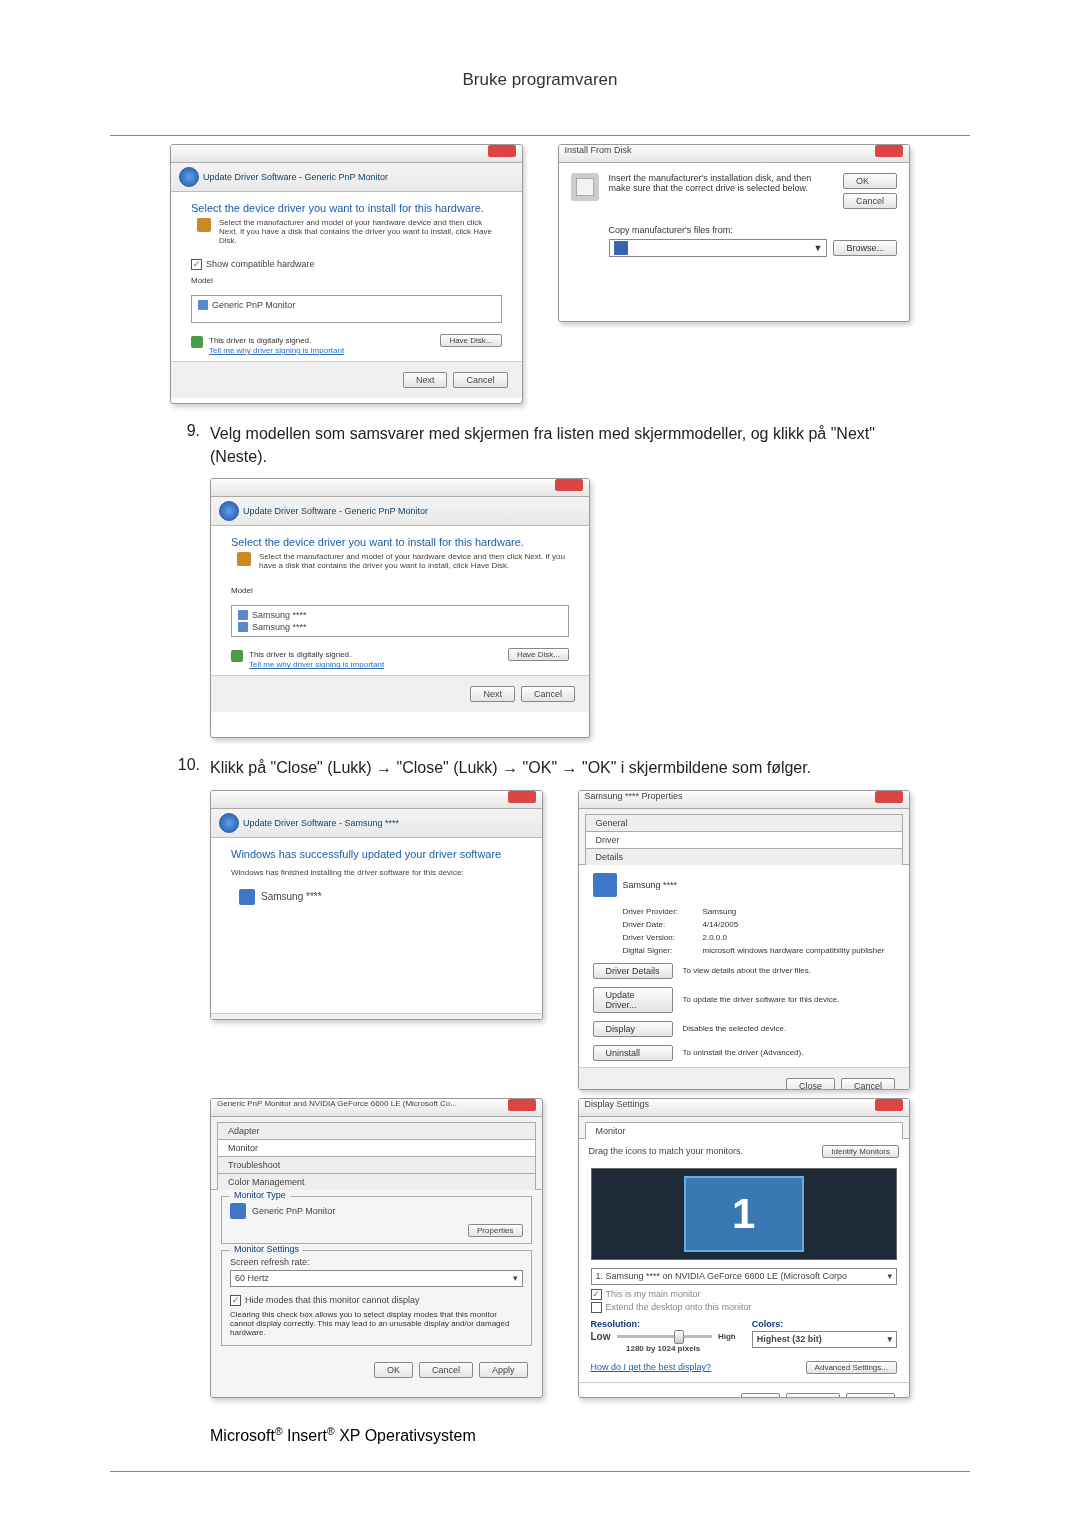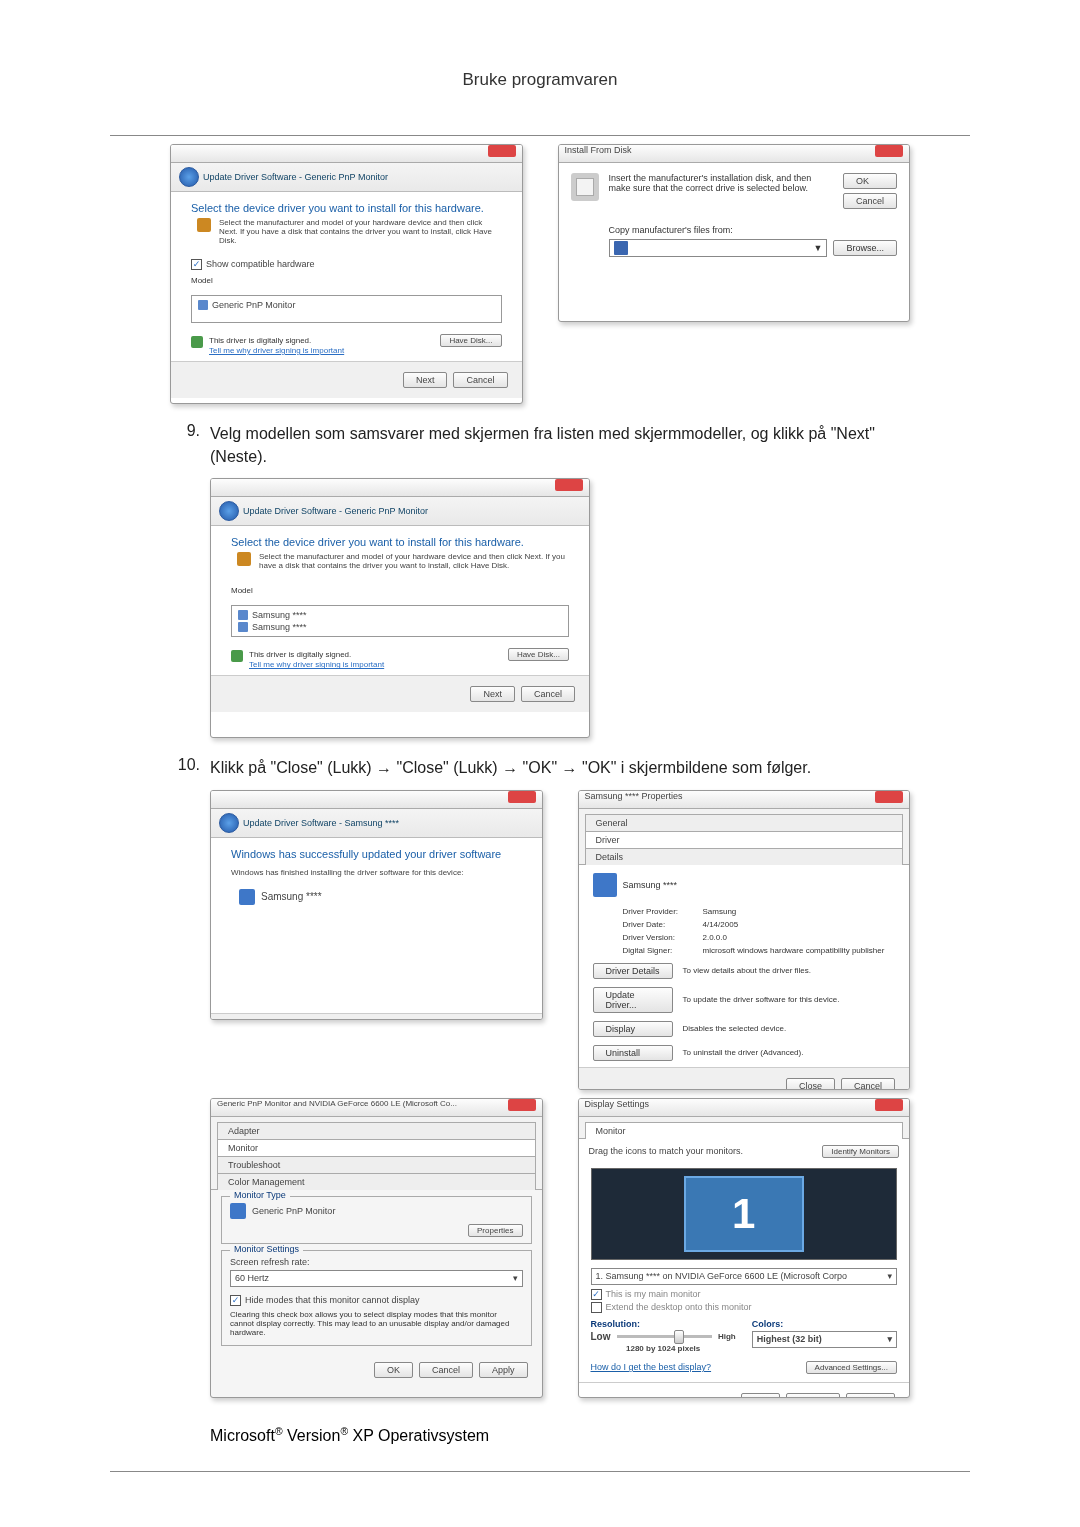--- a/index.html
+++ b/index.html
@@ -373,19 +373,19 @@
       </div>
       <div class="btnrow" style="background:transparent;border-top:1px solid #ccc;">
         <span class="btn">OK</span>
         <span class="btn">Cancel</span>
         <span class="btn">Apply</span>
       </div>
     </div>
   </div>
 
   <div class="footer-txt">
-    <span>Microsoft</span><sup>®</sup><span> Version</span><sup>®</sup><span> XP Operativsystem</span>
+    <span>Microsoft</span><sup>®</sup><span> Insert</span><sup>®</sup><span> XP Operativsystem</span>
   </div>
 
 </div>
 
 <hr class="bottom">
 </div>
 
 </body></html>

